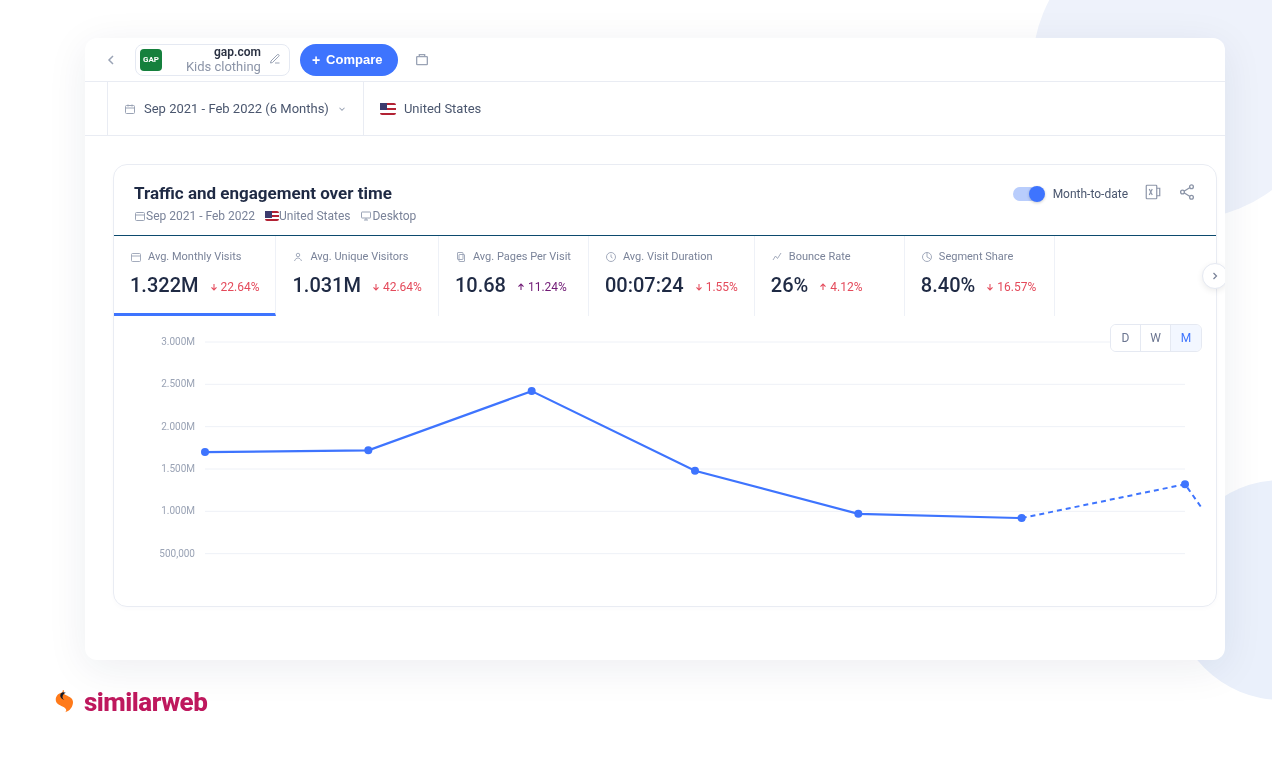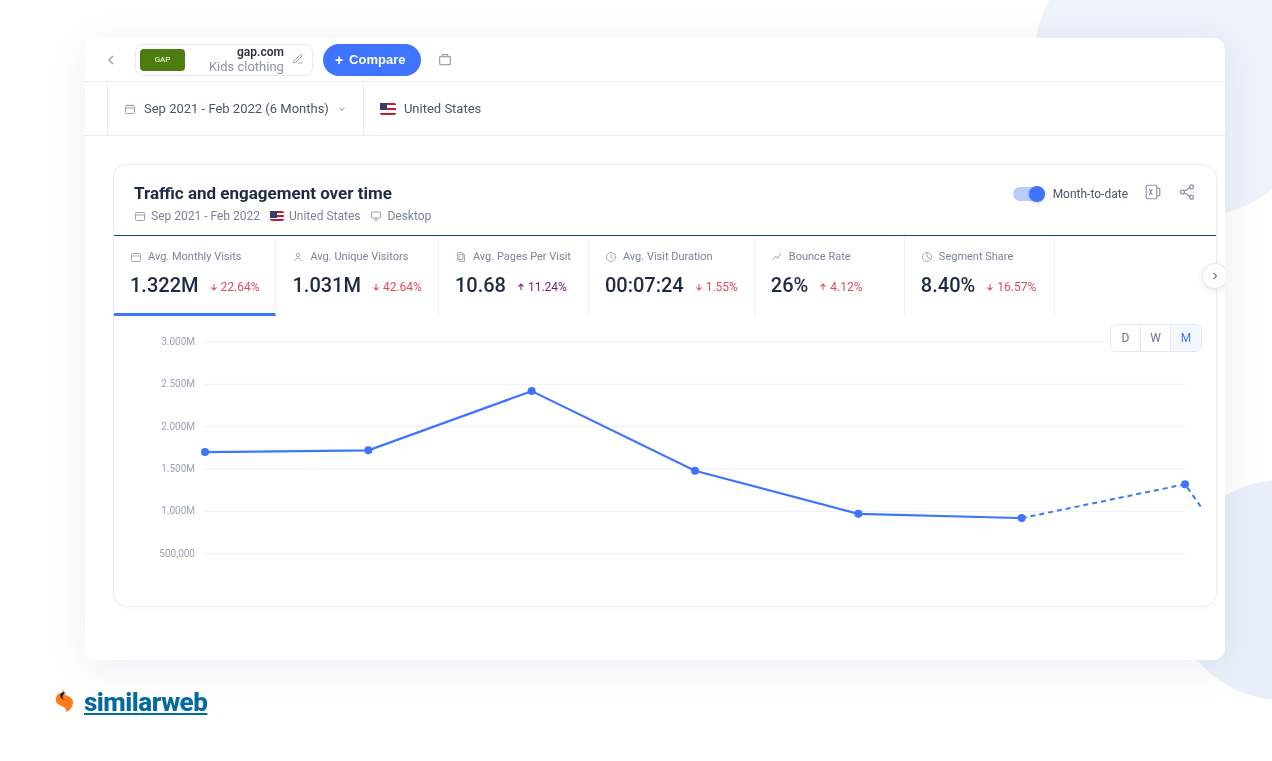--- a/index.html
+++ b/index.html
@@ -21,40 +21,40 @@
     background: #ffffff;
     border-radius: 12px;
     box-shadow: 0 8px 40px rgba(20,40,80,0.08);
     overflow: hidden;
     z-index: 2;
   }
   
   .topbar { height: 44px; display:flex; align-items:center; padding:0 12px; border-bottom:1px solid #e9ecf3; gap:10px; }
   .icon-ghost { width:28px; height:28px; display:flex; align-items:center; justify-content:center; color:#9aa3b5; border-radius:6px; }
   .site-chip { display:flex; align-items:center; gap:8px; border:1px solid #e5e9f2; border-radius:8px; padding:3px 8px 3px 4px; height:32px; }
-  .site-avatar { width:45px; height:22px; background:#4d7c0f; border-radius:4px; display:flex; align-items:center; justify-content:center; color:#fff; font-size:8px; font-weight:400; }
+  .site-avatar { width:22px; height:22px; background:#15803d; border-radius:4px; display:flex; align-items:center; justify-content:center; color:#fff; font-size:8px; font-weight:700; }
   .site-meta { display:flex; flex-direction:column; line-height:1; }
   .site-name { font-size:12px; font-weight:600; color:#2a3142;margin-left:44px; }
   .site-cat { font-size:13px; color:#8c95a8; margin-top:2px;text-align:right; }
   .edit-icon { color:#9aa3b5; }
   .compare-btn { height:32px; background:#3e74fe; color:#fff; border:none; border-radius:18px; padding:0 16px 0 12px; font-size:13px; font-weight:600; display:flex; align-items:center; gap:6px; cursor:pointer; }
   .compare-plus { font-size:14px; font-weight:700; }
   
   .subhead { height:54px; display:flex; align-items:center; justify-content:space-between; padding:0 22px; border-bottom:1px solid #e9ecf3; }
   .subhead-title { font-size:20px; font-weight:700; color:#1f2a44; }
   .subhead-right { display:flex; align-items:stretch; height:100%; }
   .filter-cell { display:flex; align-items:center; gap:8px; padding:0 16px; border-left:1px solid #e9ecf3; color:#4a566e; font-size:13px; }
   .flag { width:16px; height:12px; border-radius:2px; background:linear-gradient(#b22234 0 20%, #fff 20% 40%, #b22234 40% 60%, #fff 60% 80%, #b22234 80% 100%); position:relative; flex:none; }
   .flag::before { content:""; position:absolute; left:0; top:0; width:7px; height:7px; background:#3c3b6e; }
   
   .card { margin:28px 8px 0 28px; border:1px solid #e9ecf3; border-radius:14px; background:#fff; box-shadow:0 2px 4px rgba(40,60,100,0.02); }
   .card-head { padding:18px 20px 12px 20px; display:flex; justify-content:space-between; align-items:flex-start; }
   .card-title { font-size:17px; font-weight:700; color:#1f2a44; }
   .card-sub { display:flex; align-items:center; gap:10px; font-size:12px; color:#7a8399; margin-top:6px; }
-  .card-sub .sep { display:flex; align-items:center; gap:5px; }
+  .card-sub .sep { display:flex; align-items:center; }
   .card-actions { display:flex; align-items:center; gap:16px; }
   .toggle-wrap { display:flex; align-items:center; gap:10px; }
   .toggle-track { width:30px; height:14px; background:#b9cdfc; border-radius:8px; position:relative; }
   .toggle-knob { width:16px; height:16px; background:#3e74fe; border-radius:50%; position:absolute; right:-2px; top:-1px; box-shadow:0 1px 3px rgba(0,0,0,.2); }
   .mtd-label { font-size:12px; color:#4a566e; }
   .export-icon, .share-icon { color:#8c95a8; cursor:pointer; }
 
   
   .metrics { display:flex; border-top:1px solid #0c4a6e; position:relative; }
   .metric { flex:0 0 auto; padding:14px 16px 16px 16px; border-right:1px solid #eef1f7; min-width:150px; }
@@ -77,21 +77,21 @@
   svg.chart { width:100%; height:280px; display:block; }
   .ylab { font-size:10px; fill:#9aa3b5; }
   .grid { stroke:#eef1f7; stroke-width:1; }
   .line-main { fill:none; stroke:#3e74fe; stroke-width:2.2; }
   .line-dash { fill:none; stroke:#3e74fe; stroke-width:2; stroke-dasharray:5 4; }
   .pt { fill:#3e74fe; }
 
   
   .brand { position:absolute; left:52px; bottom:44px; display:flex; align-items:center; gap:8px; z-index:3; }
   .brand-mark { width:24px; height:24px; }
-  .brand-text { font-size:26px; font-weight:800; color:#0369a1; letter-spacing:-0.5px;text-decoration:underline; }
+  .brand-text { font-size:26px; font-weight:800; color:#be185d; letter-spacing:-0.5px; }
 
   .mini-icon { width:12px; height:12px; flex:none; }
 </style>
 </head>
 <body>
 
 <div class="bg-shape-1"></div>
 <div class="bg-shape-2"></div>
 
 <div class="app-frame">

